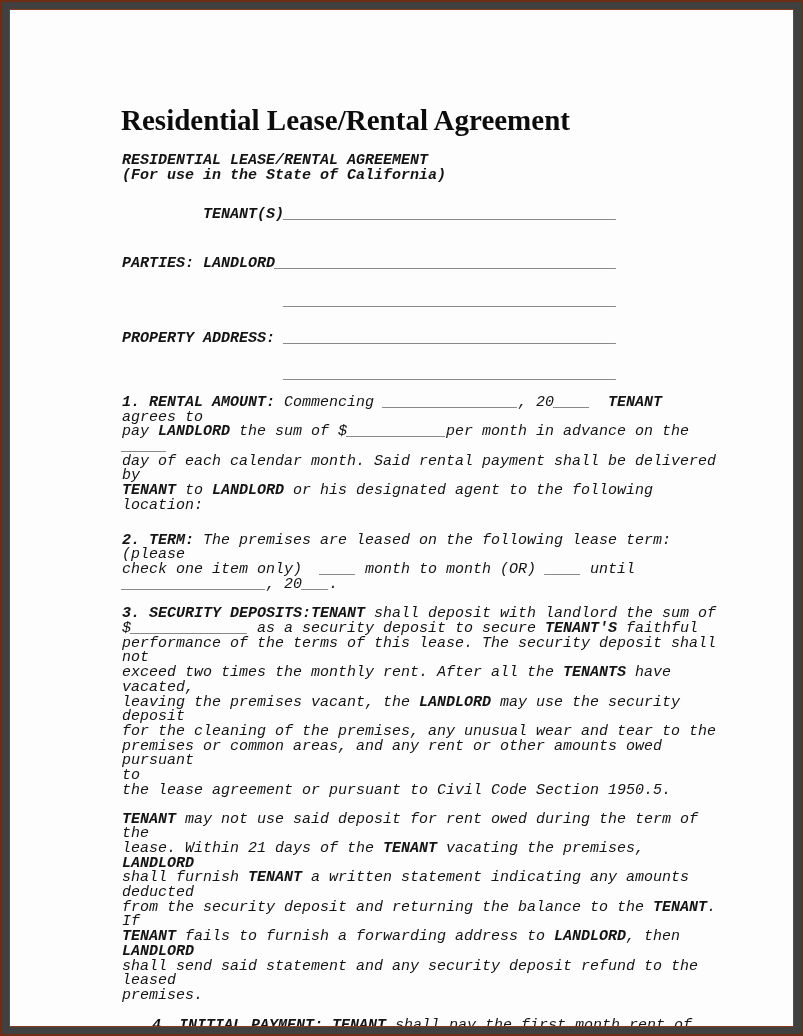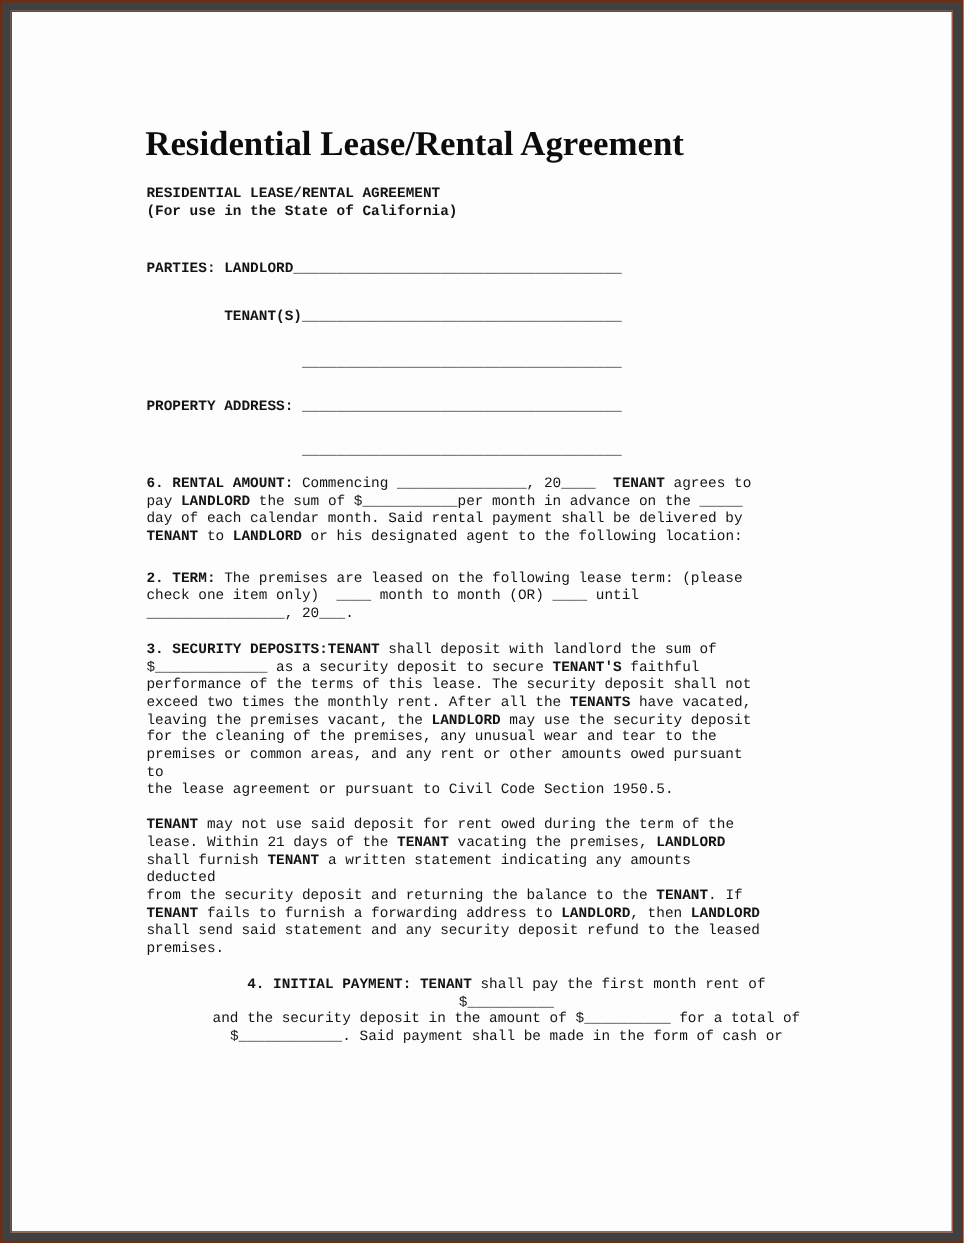--- a/index.html
+++ b/index.html
@@ -37,24 +37,25 @@
     padding-left: 112px;
   }
   .title-inner {
     display: block;
     margin-left: -112px;
   }
   .body-text {
     width: 600px;
     color: #141414;
     font-family: "Liberation Mono", "DejaVu Sans Mono", monospace;
-    font-size: 12px;
+    font-size: 15px;
     line-height: 14.7px;
     white-space: pre-wrap;
     margin: 0;
+    font-style: italic;
   }
   .body-text strong { font-weight: 700; }
   .mt-heading { margin-top: 16px; }
   .mt-parties { margin-top: 34px; }
   .mt-tenant  { margin-top: 25px; }
   .mt-line1   { margin-top: 23px; }
   .mt-prop    { margin-top: 22px; }
   .mt-line2   { margin-top: 22px; }
   .mt-p1      { margin-top: 13px; }
   .mt-rent    { margin-top: 11px; }
@@ -69,31 +70,31 @@
 <div class="frame">
   <div class="page">
 
     <h1 class="title">
       <span class="title-inner">Residential Lease/Rental Agreement</span>
     </h1>
 
     <div class="body-text mt-heading"><strong>RESIDENTIAL LEASE/RENTAL AGREEMENT</strong>
 <strong>(For use in the State of California)</strong></div>
 
+    <div class="body-text mt-tenant">         <strong>TENANT(S)</strong>_____________________________________</div>
+
     <div class="body-text mt-parties"><strong>PARTIES: LANDLORD</strong>______________________________________</div>
-
-    <div class="body-text mt-tenant">         <strong>TENANT(S)</strong>_____________________________________</div>
 
     <div class="body-text mt-line1">                  _____________________________________</div>
 
     <div class="body-text mt-prop"><strong>PROPERTY ADDRESS:</strong> _____________________________________</div>
 
     <div class="body-text mt-line2">                  _____________________________________</div>
 
-    <div class="body-text mt-p1"><strong>6. RENTAL AMOUNT:</strong> Commencing _______________, 20____  <strong>TENANT</strong> agrees to
+    <div class="body-text mt-p1"><strong>1. RENTAL AMOUNT:</strong> Commencing _______________, 20____  <strong>TENANT</strong> agrees to
 pay <strong>LANDLORD</strong> the sum of $___________per month in advance on the _____
 day of each calendar month. Said rental payment shall be delivered by
 <strong>TENANT</strong> to <strong>LANDLORD</strong> or his designated agent to the following location:</div>
 
 
     <div class="body-text mt-p2"><strong>2. TERM:</strong> The premises are leased on the following lease term: (please
 check one item only)  ____ month to month (OR) ____ until
 ________________, 20___.</div>
 
     <div class="body-text mt-p3"><strong>3. SECURITY DEPOSITS:TENANT</strong> shall deposit with landlord the sum of

